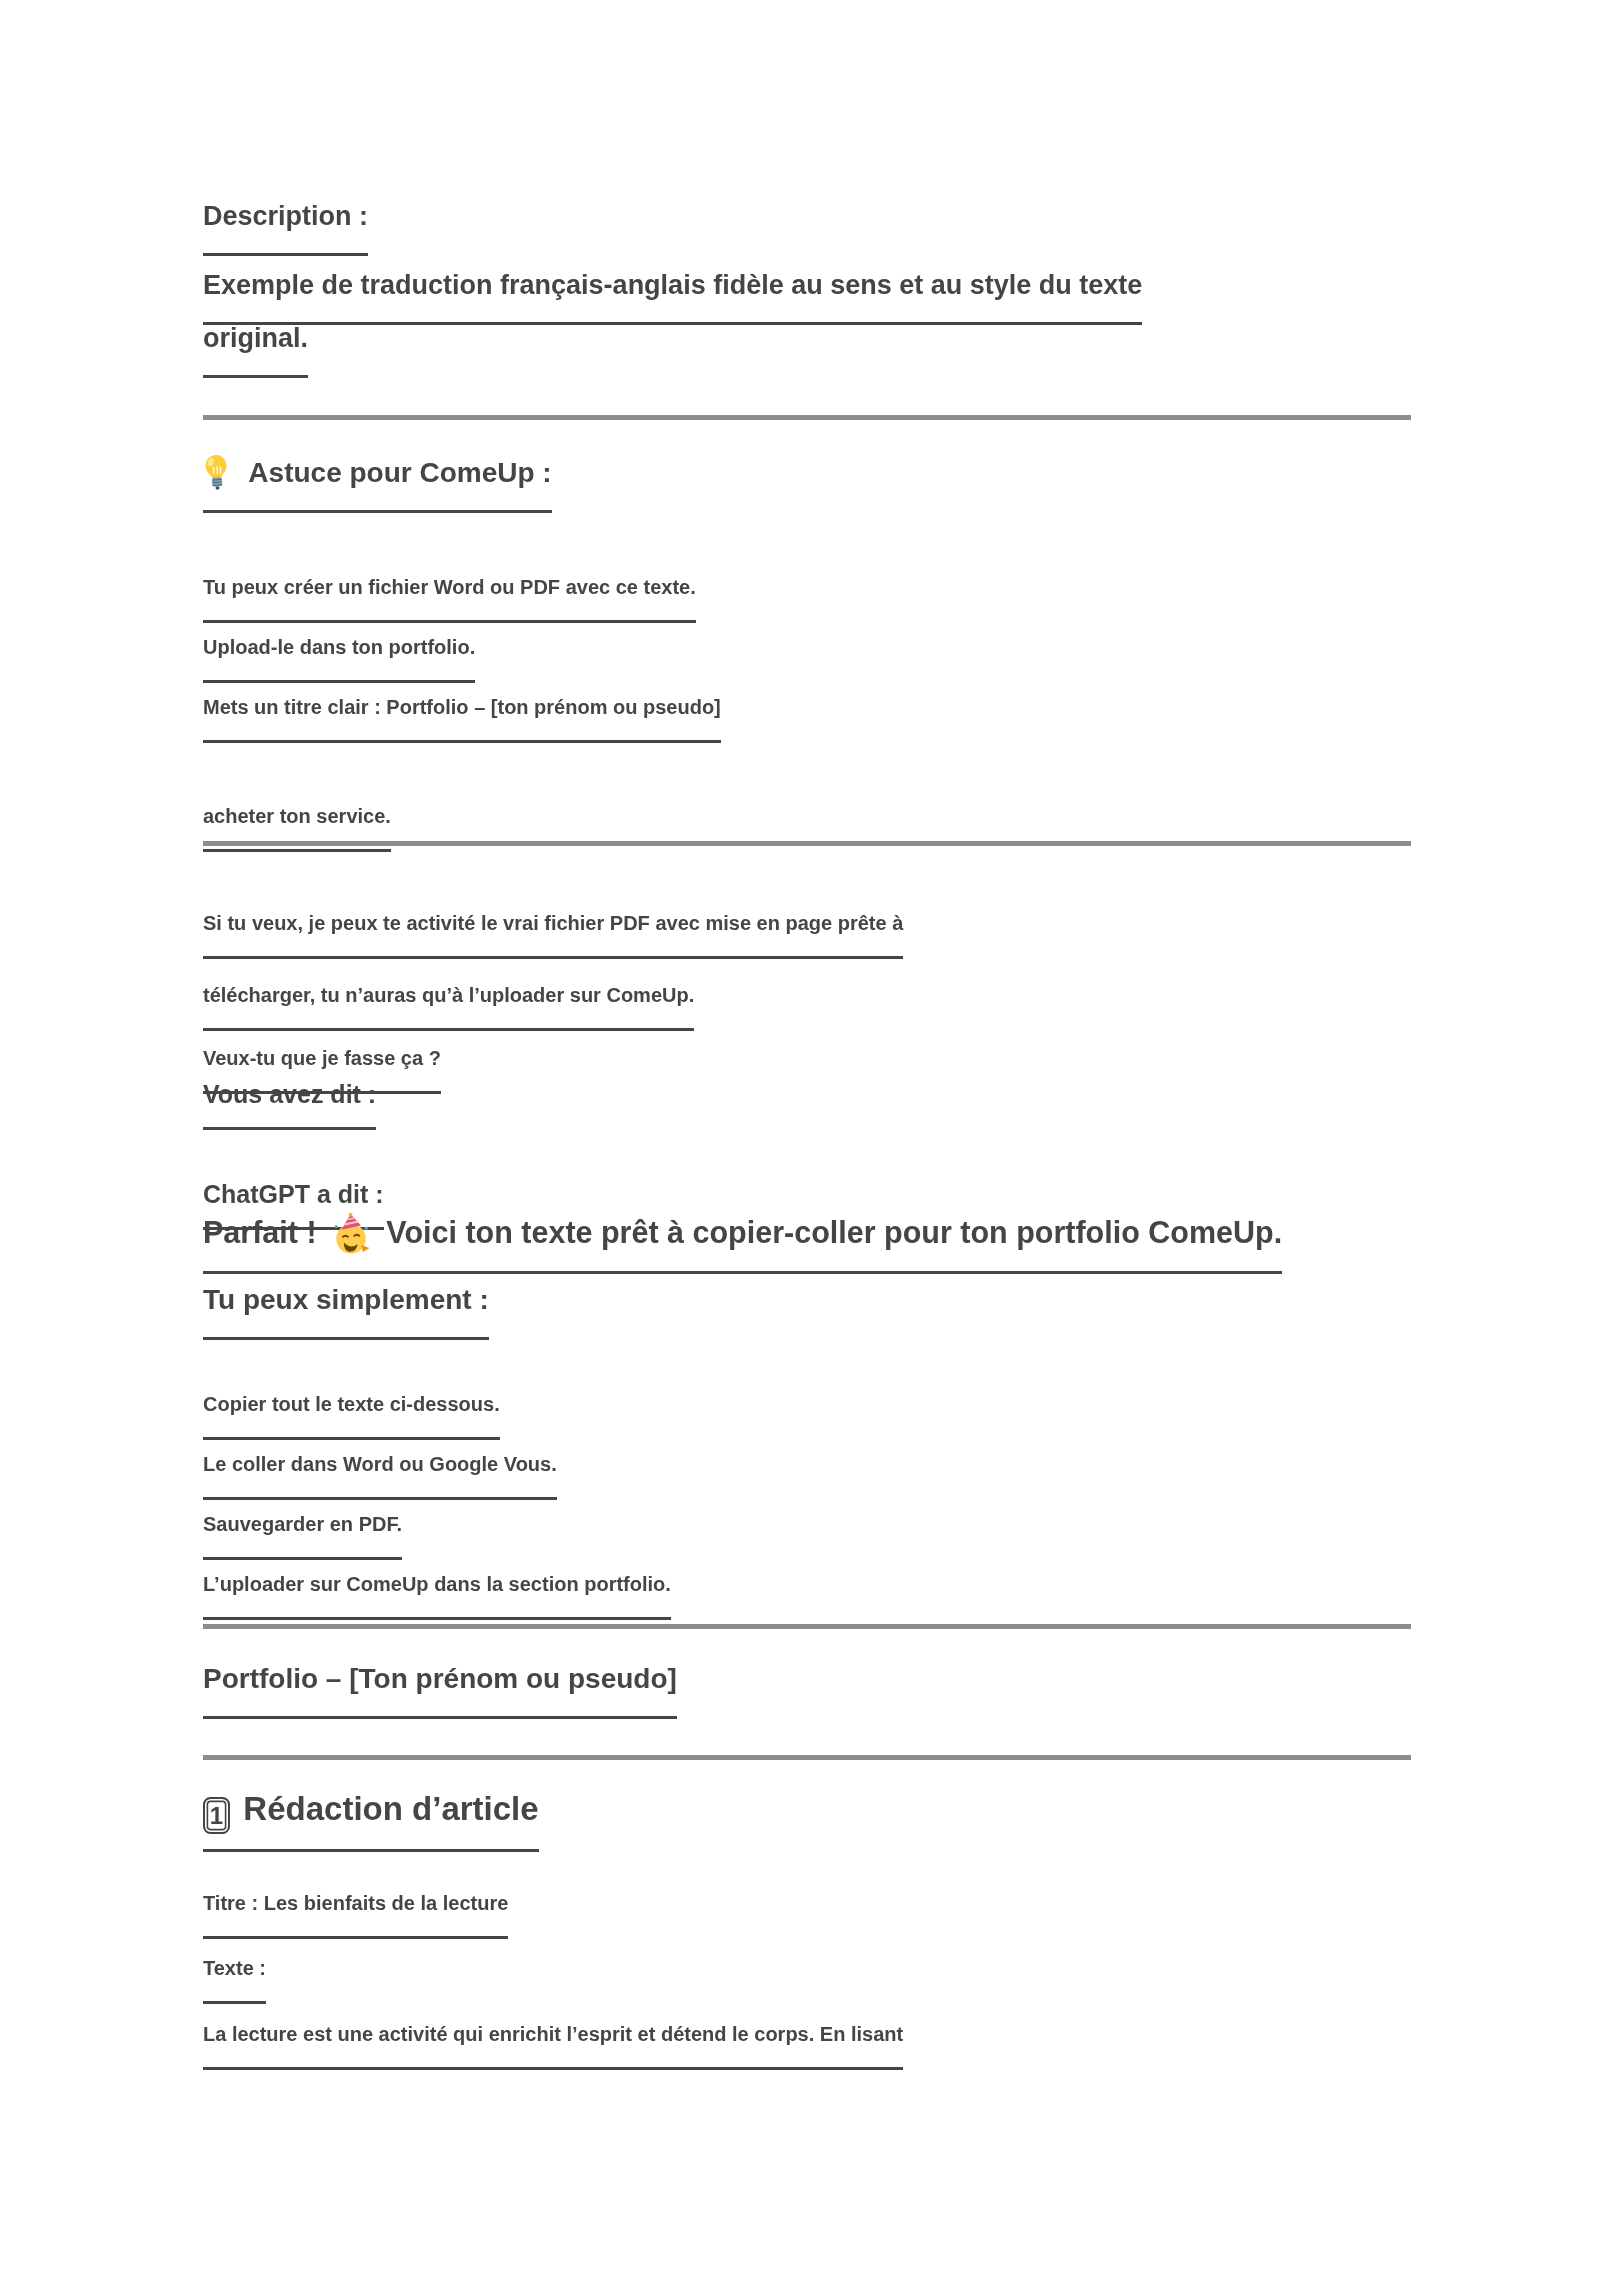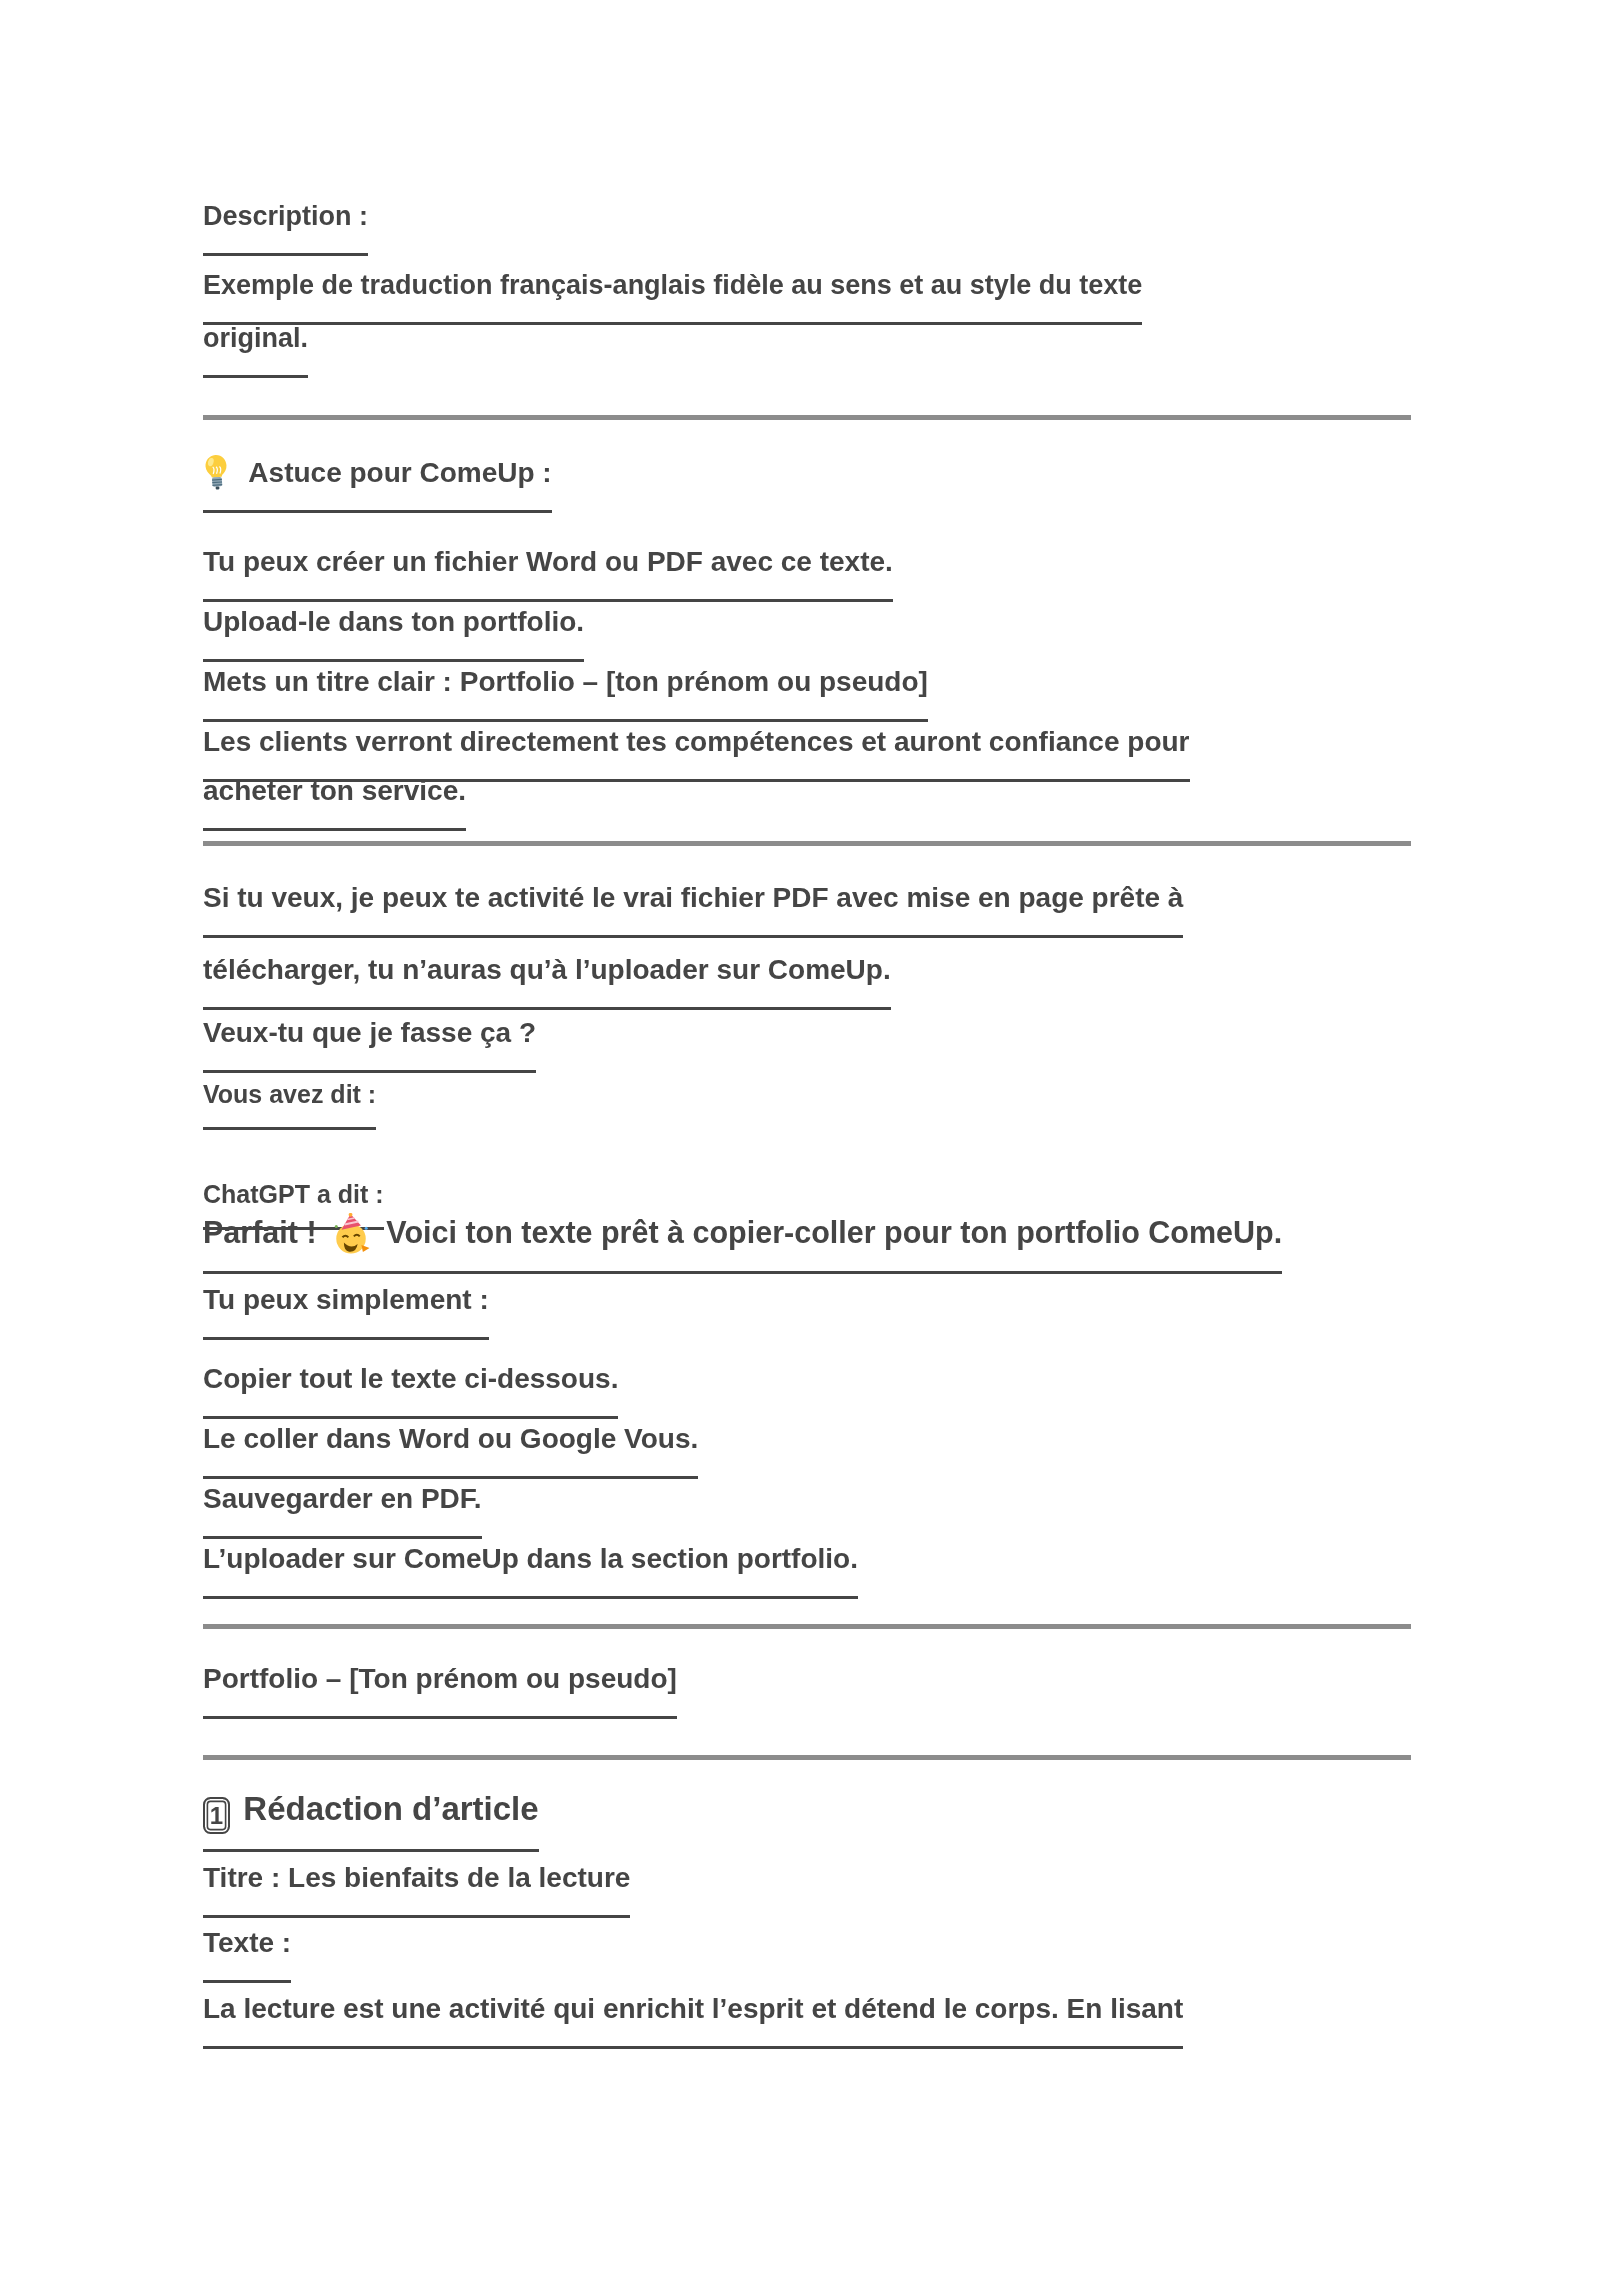--- a/index.html
+++ b/index.html
@@ -27,21 +27,21 @@
     line-height:1.15;
     white-space:nowrap;
   }
   
   .u{
     border-bottom:3.7px solid var(--text);
     padding-bottom:22px;
     white-space:nowrap;
   }
   .sz-desc{font-size:27px;}
-  .sz-body{font-size:28px;}
+  .sz-body{font-size:20px;margin-top:30px;}
   .sz-label{font-size:25px;}
   .sz-label .u{border-bottom-width:3.2px;padding-bottom:19px;}
   .sz-user{font-size:30.5px;}
   .sz-h{font-size:28px;}
   .sz-h3{font-size:33px;}
   .divider{
     position:absolute;
     left:203px;
     width:1208px;
     height:5.3px;
@@ -103,23 +103,20 @@
   </div>
 
   <div class="line sz-body" style="top:546px">
     <span class="u">Tu peux créer un fichier Word ou PDF avec ce texte.</span>
   </div>
   <div class="line sz-body" style="top:606px">
     <span class="u">Upload-le dans ton portfolio.</span>
   </div>
   <div class="line sz-body" style="top:666px">
     <span class="u">Mets un titre clair : Portfolio – [ton prénom ou pseudo]</span>
-  </div>
-  <div class="line sz-body" style="top:726px">
-    <span class="u">Les clients verront directement tes compétences et auront confiance pour</span>
   </div>
   <div class="line sz-body" style="top:775px">
     <span class="u">acheter ton service.</span>
   </div>
 
   <div class="divider" style="top:841px"></div>
 
   <div class="line sz-body" style="top:882px">
     <span class="u">Si tu veux, je peux te activité le vrai fichier PDF avec mise en page prête à</span>
   </div>

